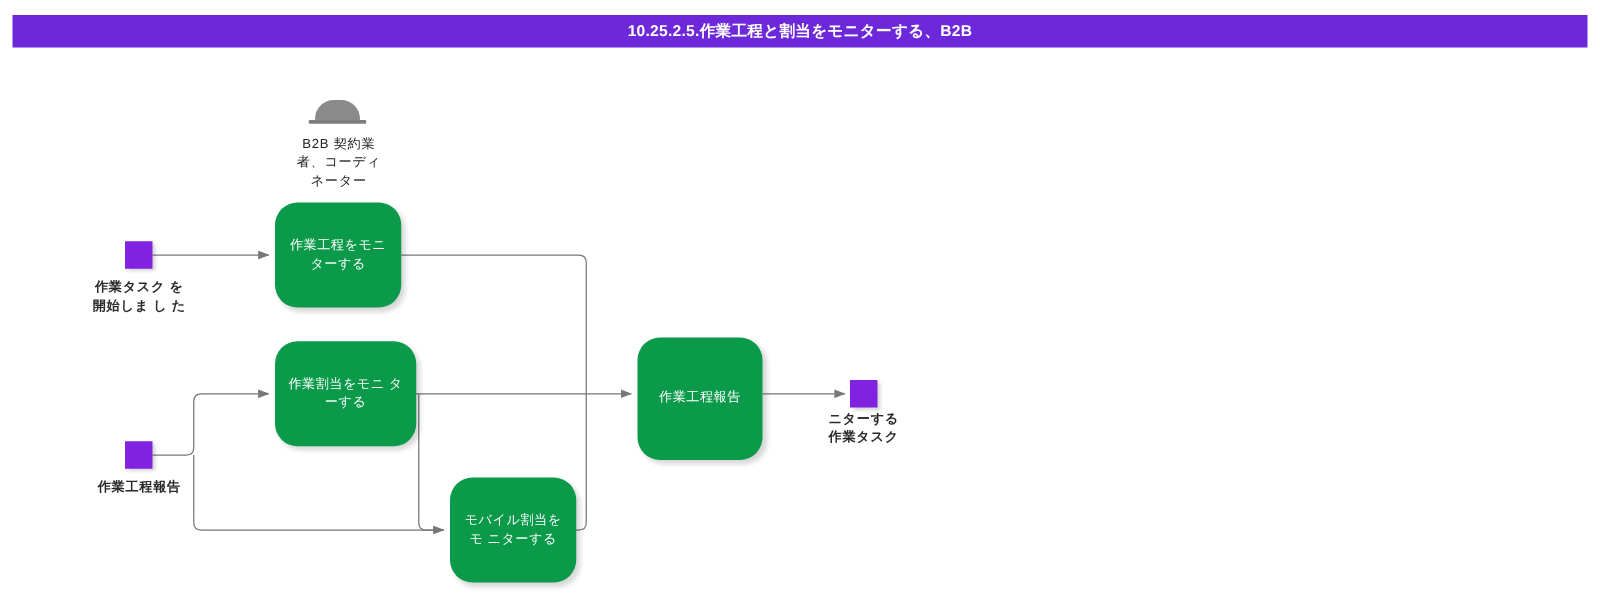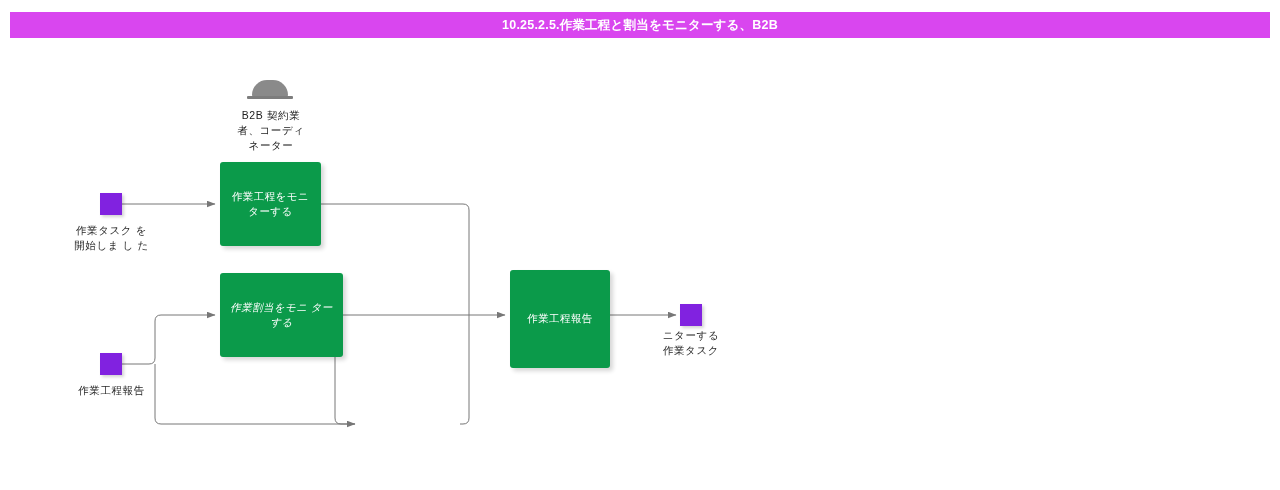--- a/index.html
+++ b/index.html
@@ -15,21 +15,21 @@
     font-family: "Liberation Sans", "DejaVu Sans", sans-serif;
   }
 
   
   #title-bar {
     position: absolute;
     left: 10px;
     top: 12px;
     width: 1260px;
     height: 26px;
-    background: #d946ef;
+    background: #6d28d9;
     display: flex;
     align-items: center;
     justify-content: center;
     box-sizing: border-box;
   }
   #title-bar .title-text {
     color: #ffffff;
     font-size: 12.5px;
     font-weight: bold;
     letter-spacing: 0.2px;
@@ -54,21 +54,21 @@
   }
 
   
   .node {
     position: absolute;
     box-sizing: border-box;
   }
 
   .task-box {
     background: #0B9A4A;
-    border-radius: 3px;
+    border-radius: 18px;
     box-shadow: 3px 3px 4px rgba(0,0,0,0.16);
     display: flex;
     align-items: center;
     justify-content: center;
     padding: 4px 8px;
   }
   .task-box .task-label {
     color: #ffffff;
     font-size: 10.5px;
     line-height: 1.45;
@@ -84,20 +84,21 @@
     box-shadow: 2px 2px 3px rgba(0,0,0,0.18);
   }
   .event-label {
     position: absolute;
     color: #2a2a2a;
     font-size: 10.5px;
     line-height: 1.45;
     text-align: center;
     letter-spacing: 0.6px;
     white-space: pre-line;
+    font-weight: bold;
   }
 
   
   .actor-icon {
     position: absolute;
     width: 46px;
     height: 20px;
   }
   .actor-icon .head {
     position: absolute;
@@ -179,23 +180,27 @@
 
   <div class="event-node node" style="left:680px; top:282px;"></div>
   <div class="event-label" style="left:645px; top:306px; width:92px;">ニターする
 作業タスク</div>
 
   <div class="task-box node" style="left:220px; top:140px; width:101px; height:84px;">
     <span class="task-label">作業工程をモニ
 ターする</span>
   </div>
 
-  <div class="task-box node" style="left:220px; top:251px; width:123px; height:84px;font-style:italic;">
+  <div class="task-box node" style="left:220px; top:251px; width:113px; height:84px;">
     <span class="task-label">作業割当をモニ
 ターする</span>
   </div>
 
+  <div class="task-box node" style="left:360px; top:360px; width:101px; height:84px;">
+    <span class="task-label">モバイル割当をモ
+ニターする</span>
+  </div>
 
   <div class="task-box node" style="left:510px; top:248px; width:100px; height:98px;">
     <span class="task-label">作業工程報告</span>
   </div>
 
 </div>
 
 </body></html>

